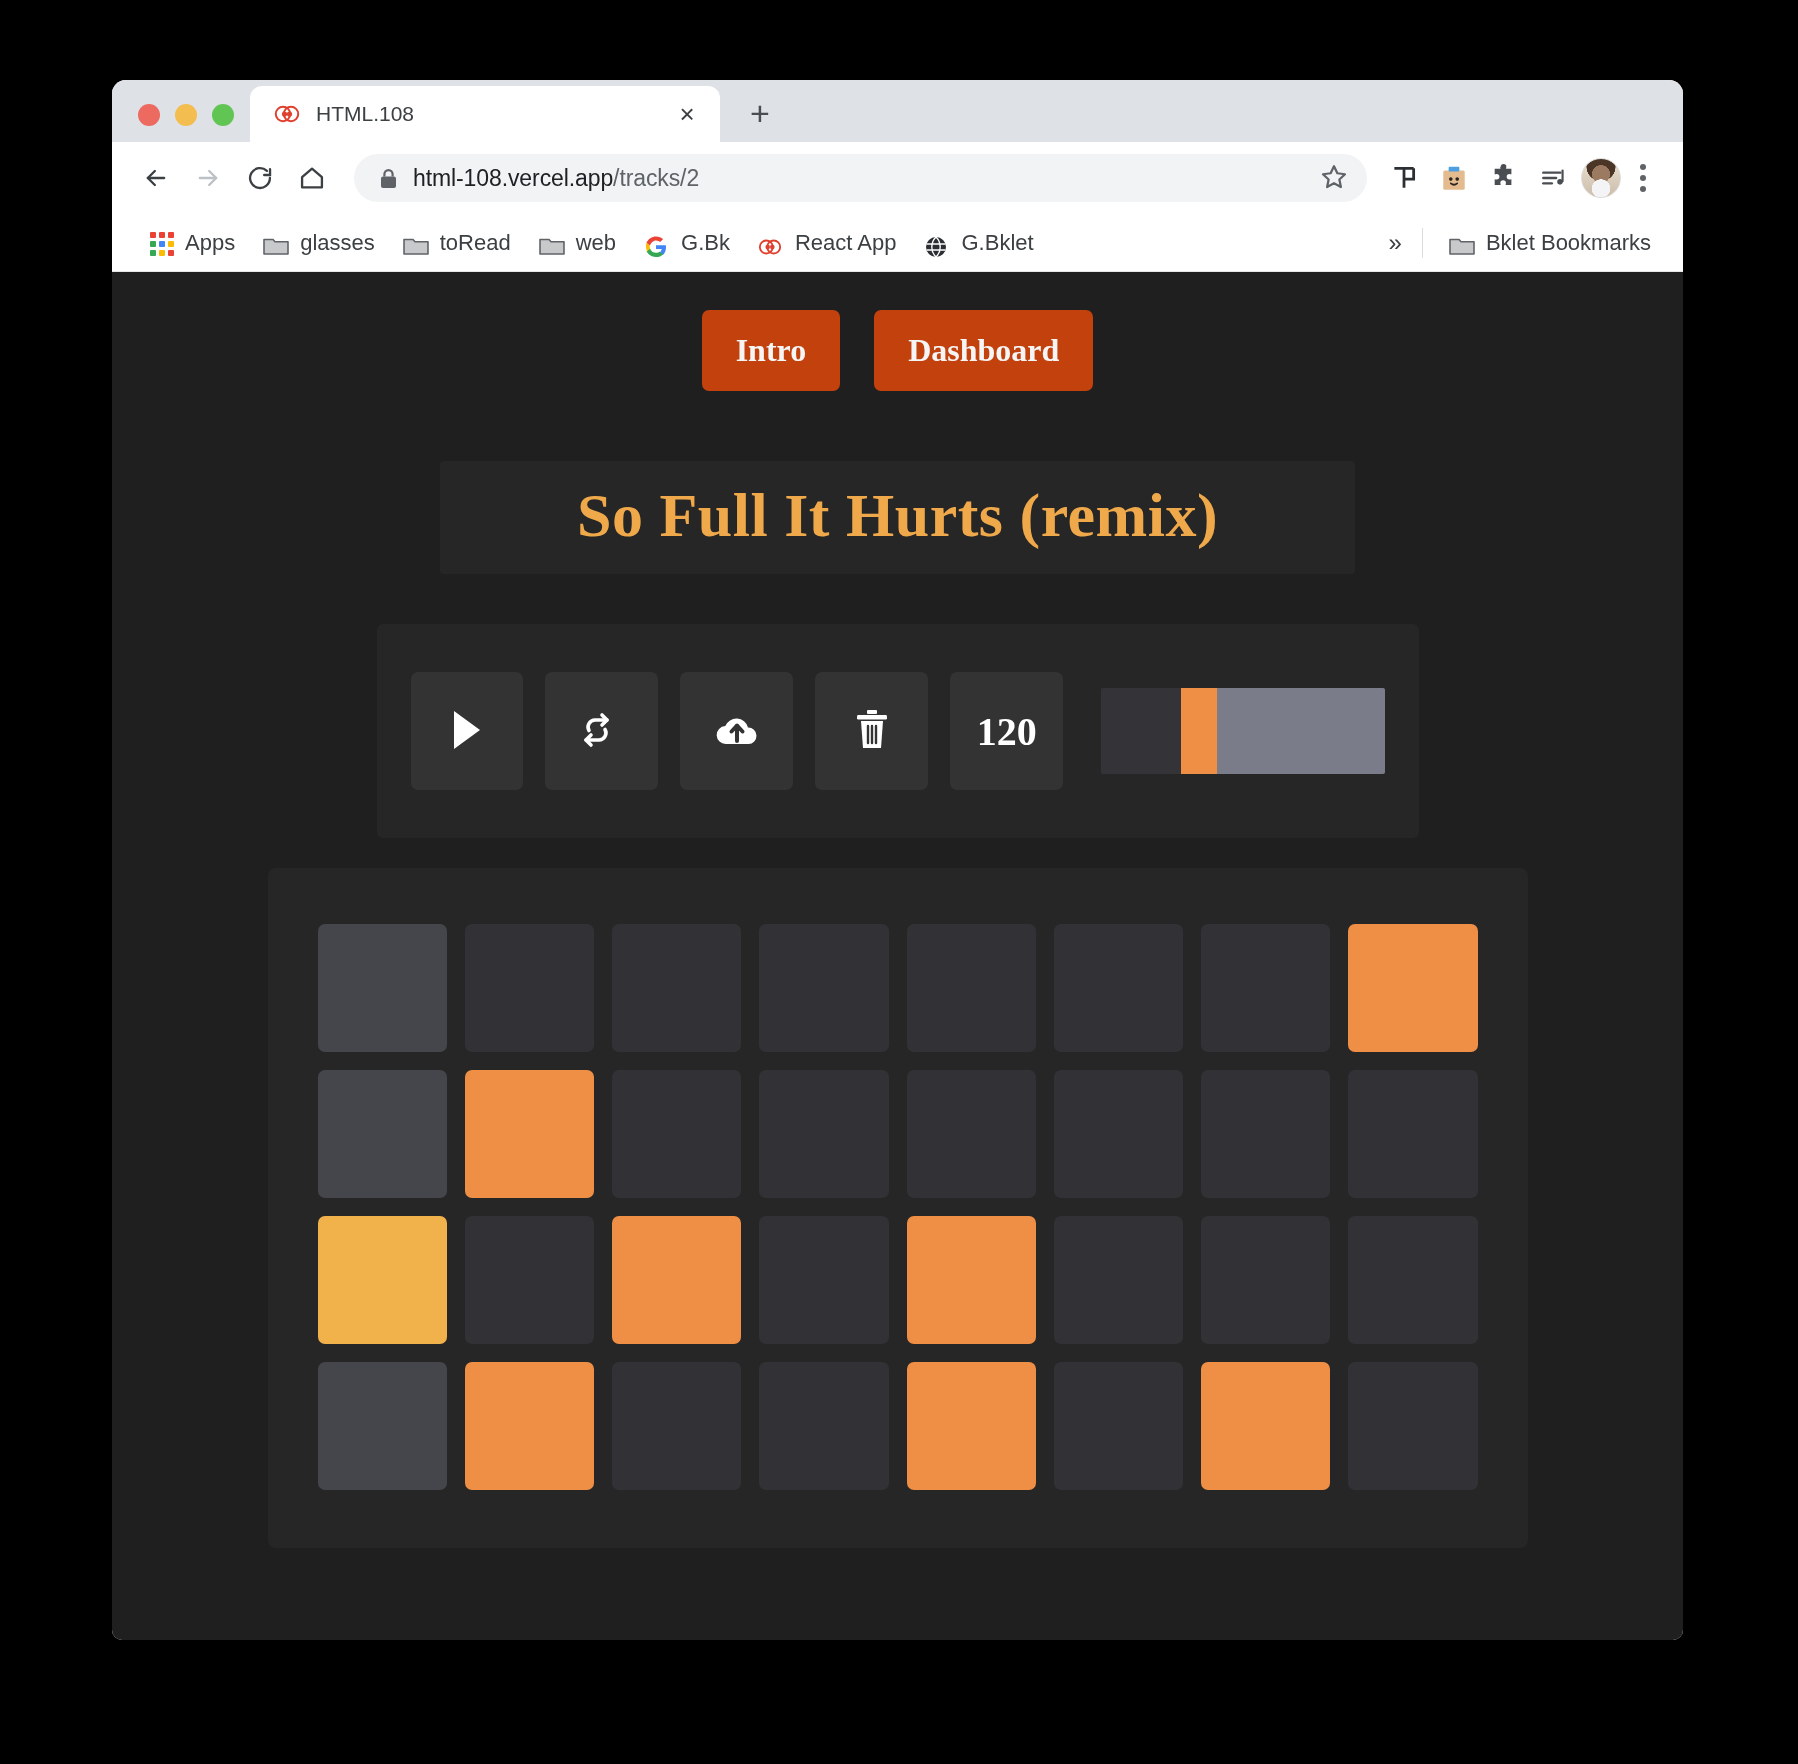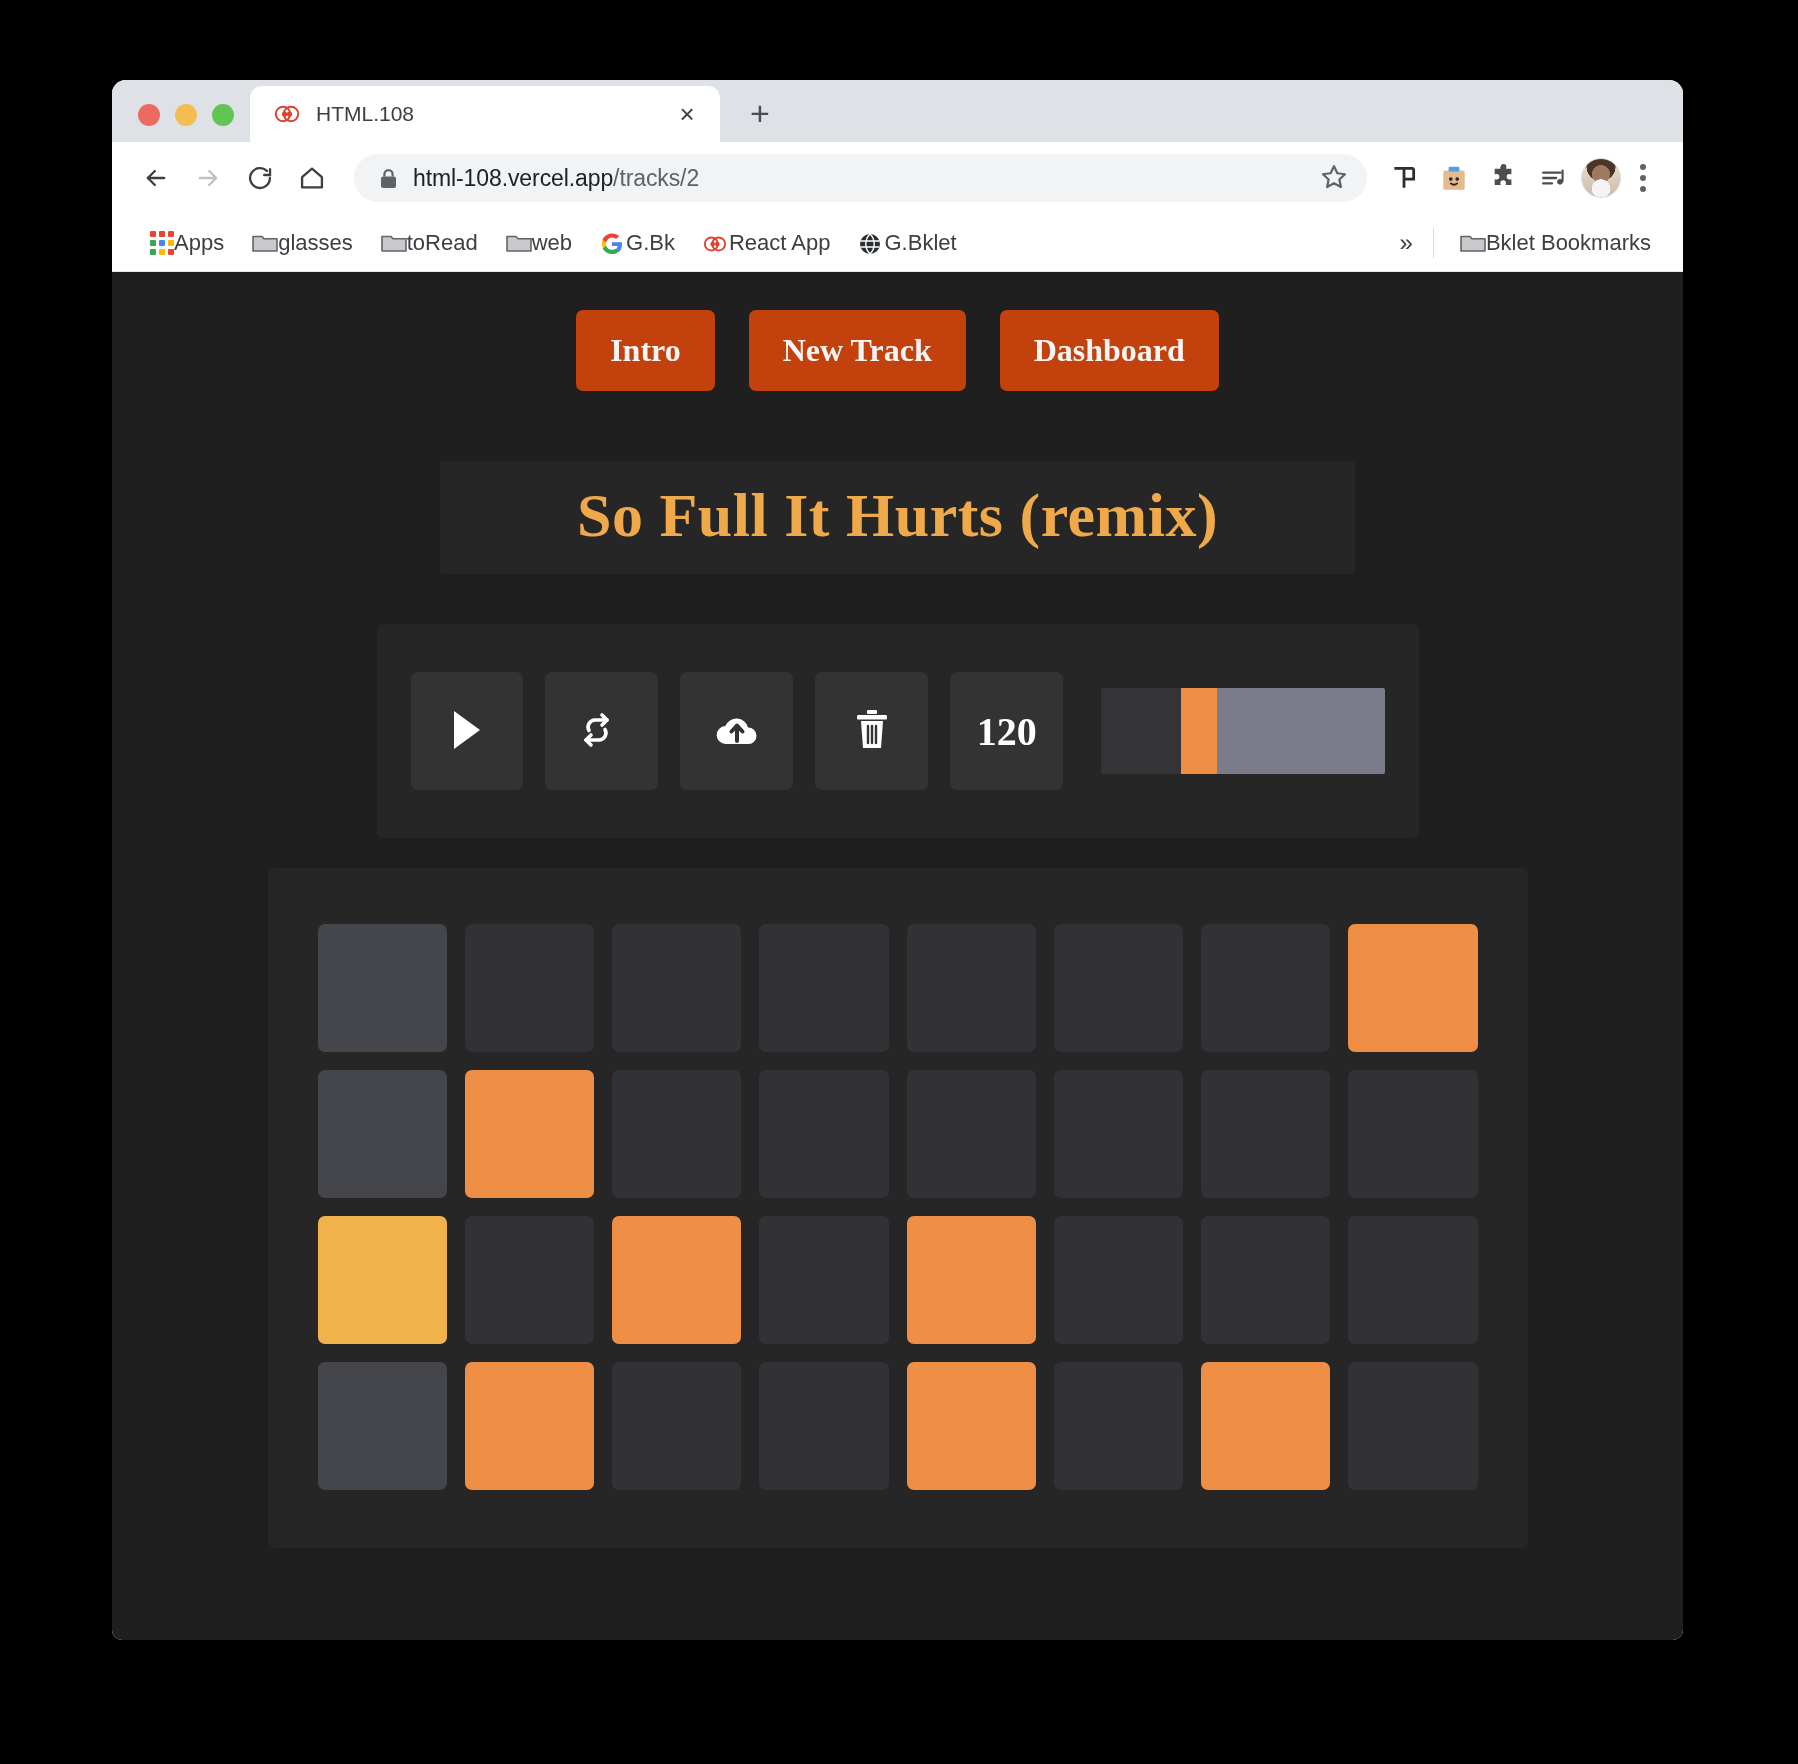--- a/index.html
+++ b/index.html
@@ -124,21 +124,21 @@
   .bookmarks {
     height: 58px;
     background: #fff;
     display: flex;
     align-items: center;
     padding: 0 20px 0 26px;
     gap: 4px;
     border-bottom: 1px solid #e6e6e6;
   }
   .bm {
-    display: flex; align-items: center; 
+    display: flex; align-items: flex-end; gap: 11px;
     padding: 6px 12px;
     border-radius: 6px;
     font-size: 22px;
     color: #3c4043;
     white-space: nowrap;
   }
   .bm-label { font-size: 22px; color: #3c4043; }
   .folder-ico { width: 26px; height: 21px; flex: 0 0 auto; }
   .apps-grid { width: 24px; height: 24px; display: grid; grid-template-columns: repeat(3, 6px); grid-template-rows: repeat(3, 6px); gap: 3px; flex: 0 0 auto; }
   .apps-grid i { width: 6px; height: 6px; border-radius: 1px; display: block; }
@@ -430,21 +430,20 @@
             </svg>
         </span>
         <span class="bm-label">Bklet Bookmarks</span>
       </div>
     </div>
 
     <div class="page">
 
       <div class="navrow">
         <button class="navbtn-page">Intro</button>
-        <button class="navbtn-page">New Track</button>
         <button class="navbtn-page">Dashboard</button>
       </div>
 
       <div class="title-wrap">
         <div class="title">So Full It Hurts (remix)</div>
       </div>
 
       <div class="controls">
         <button class="ctrl">
           <span>

